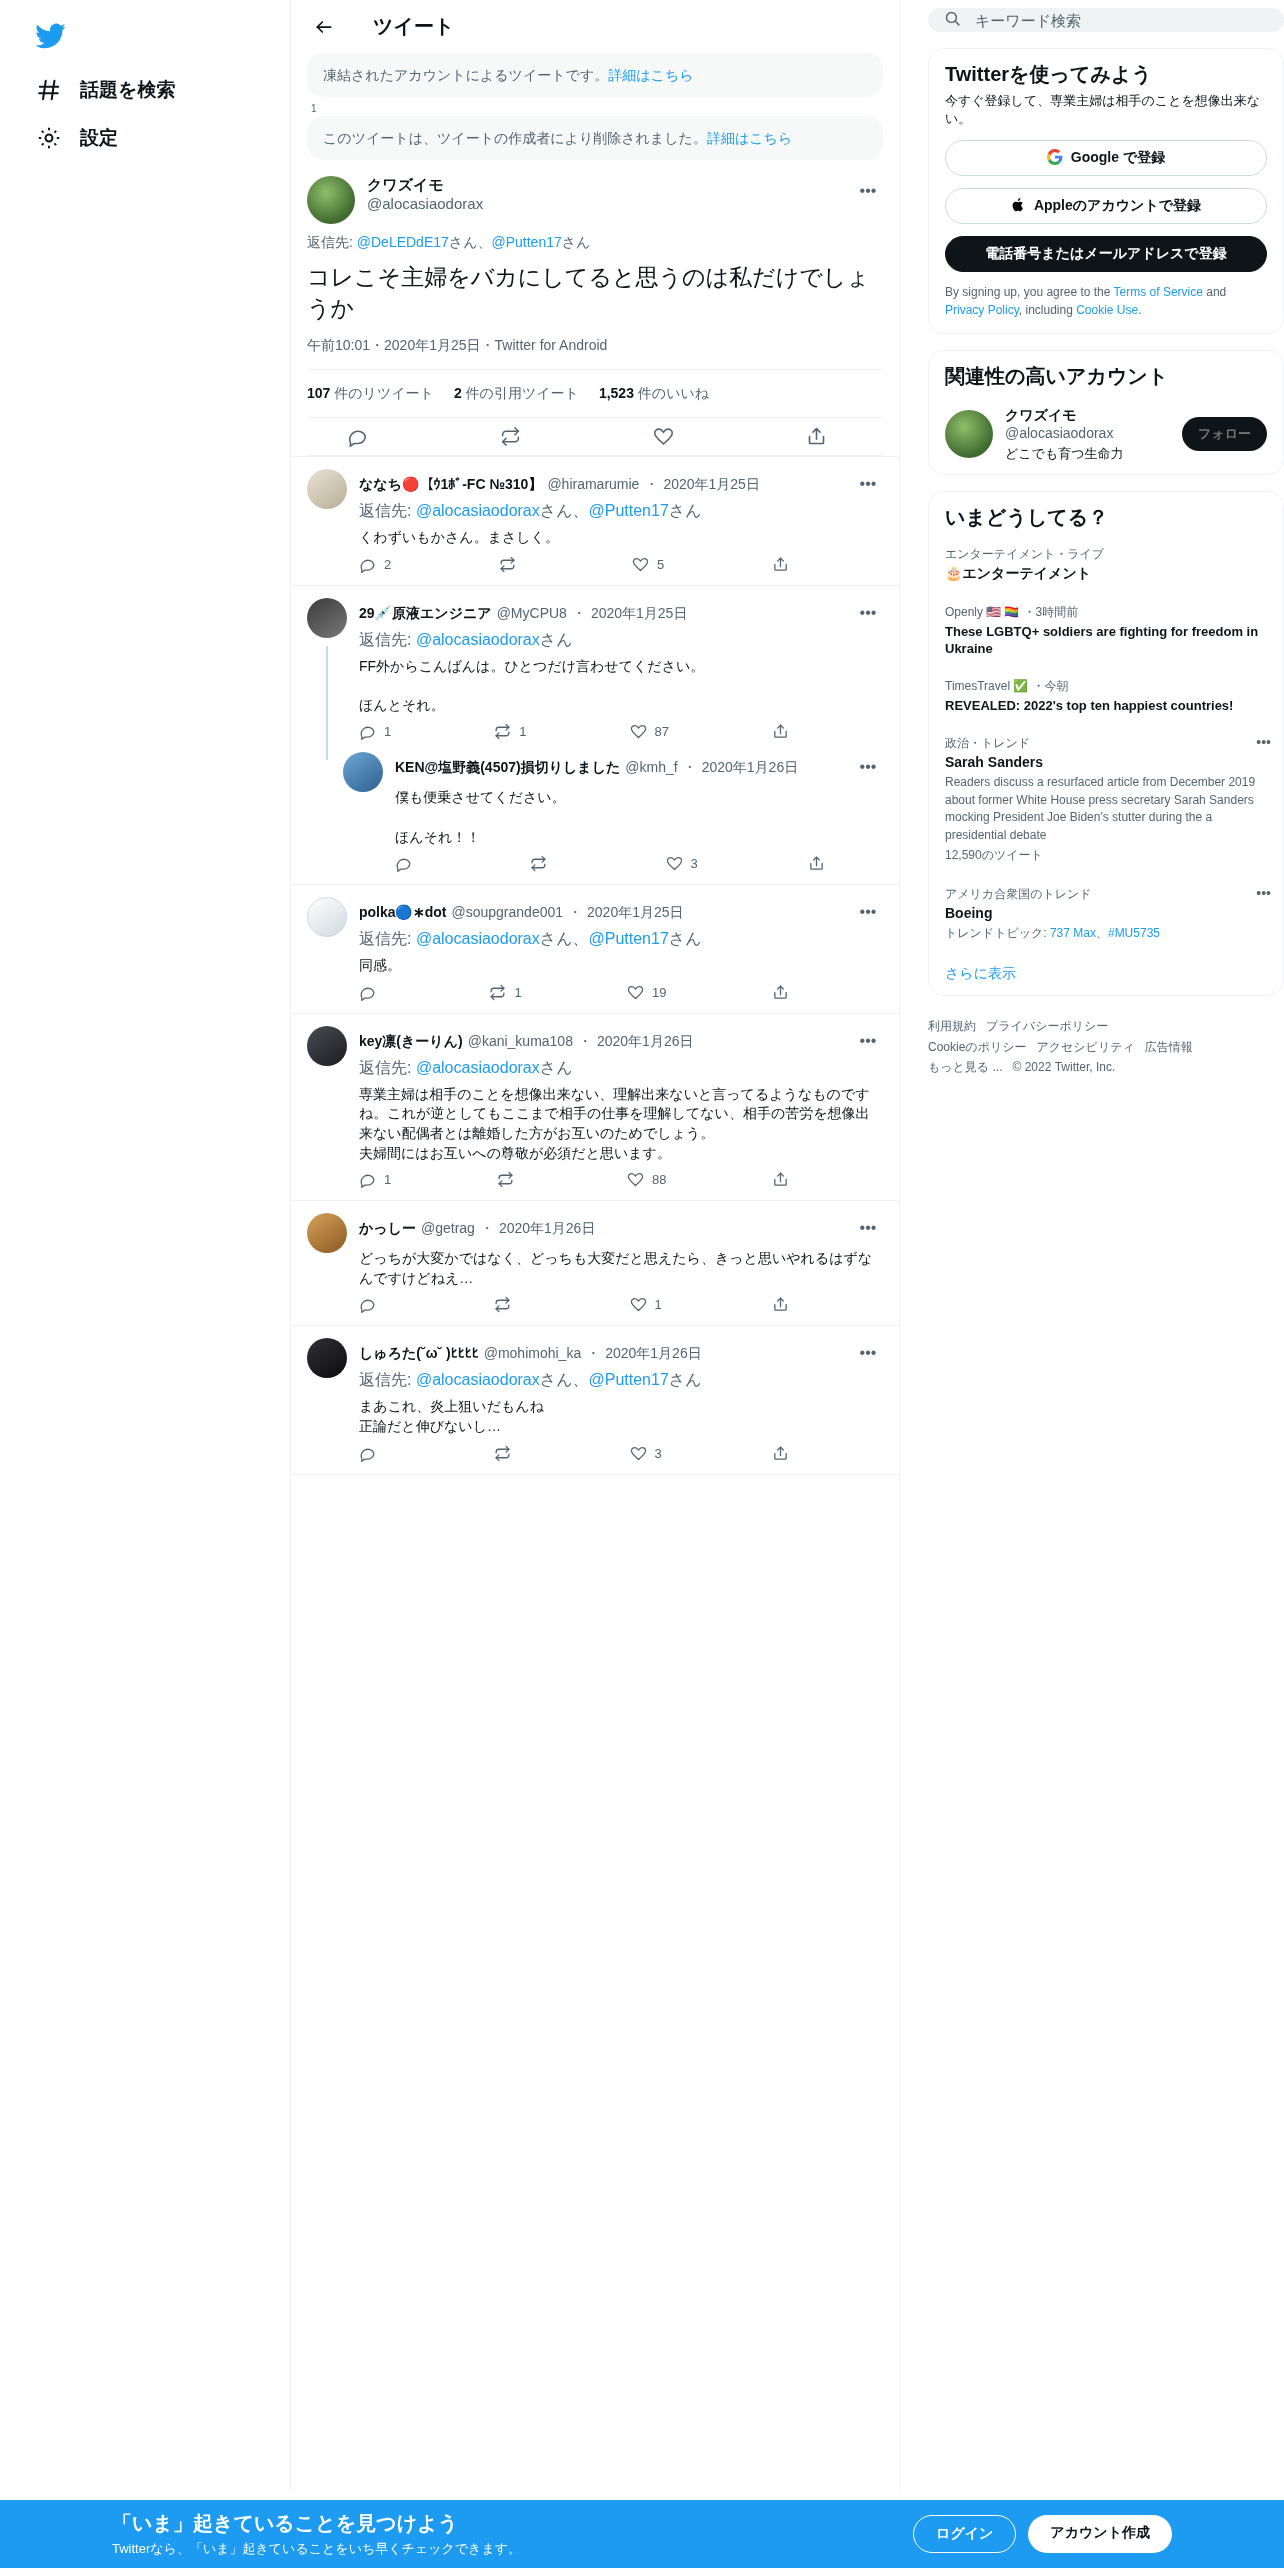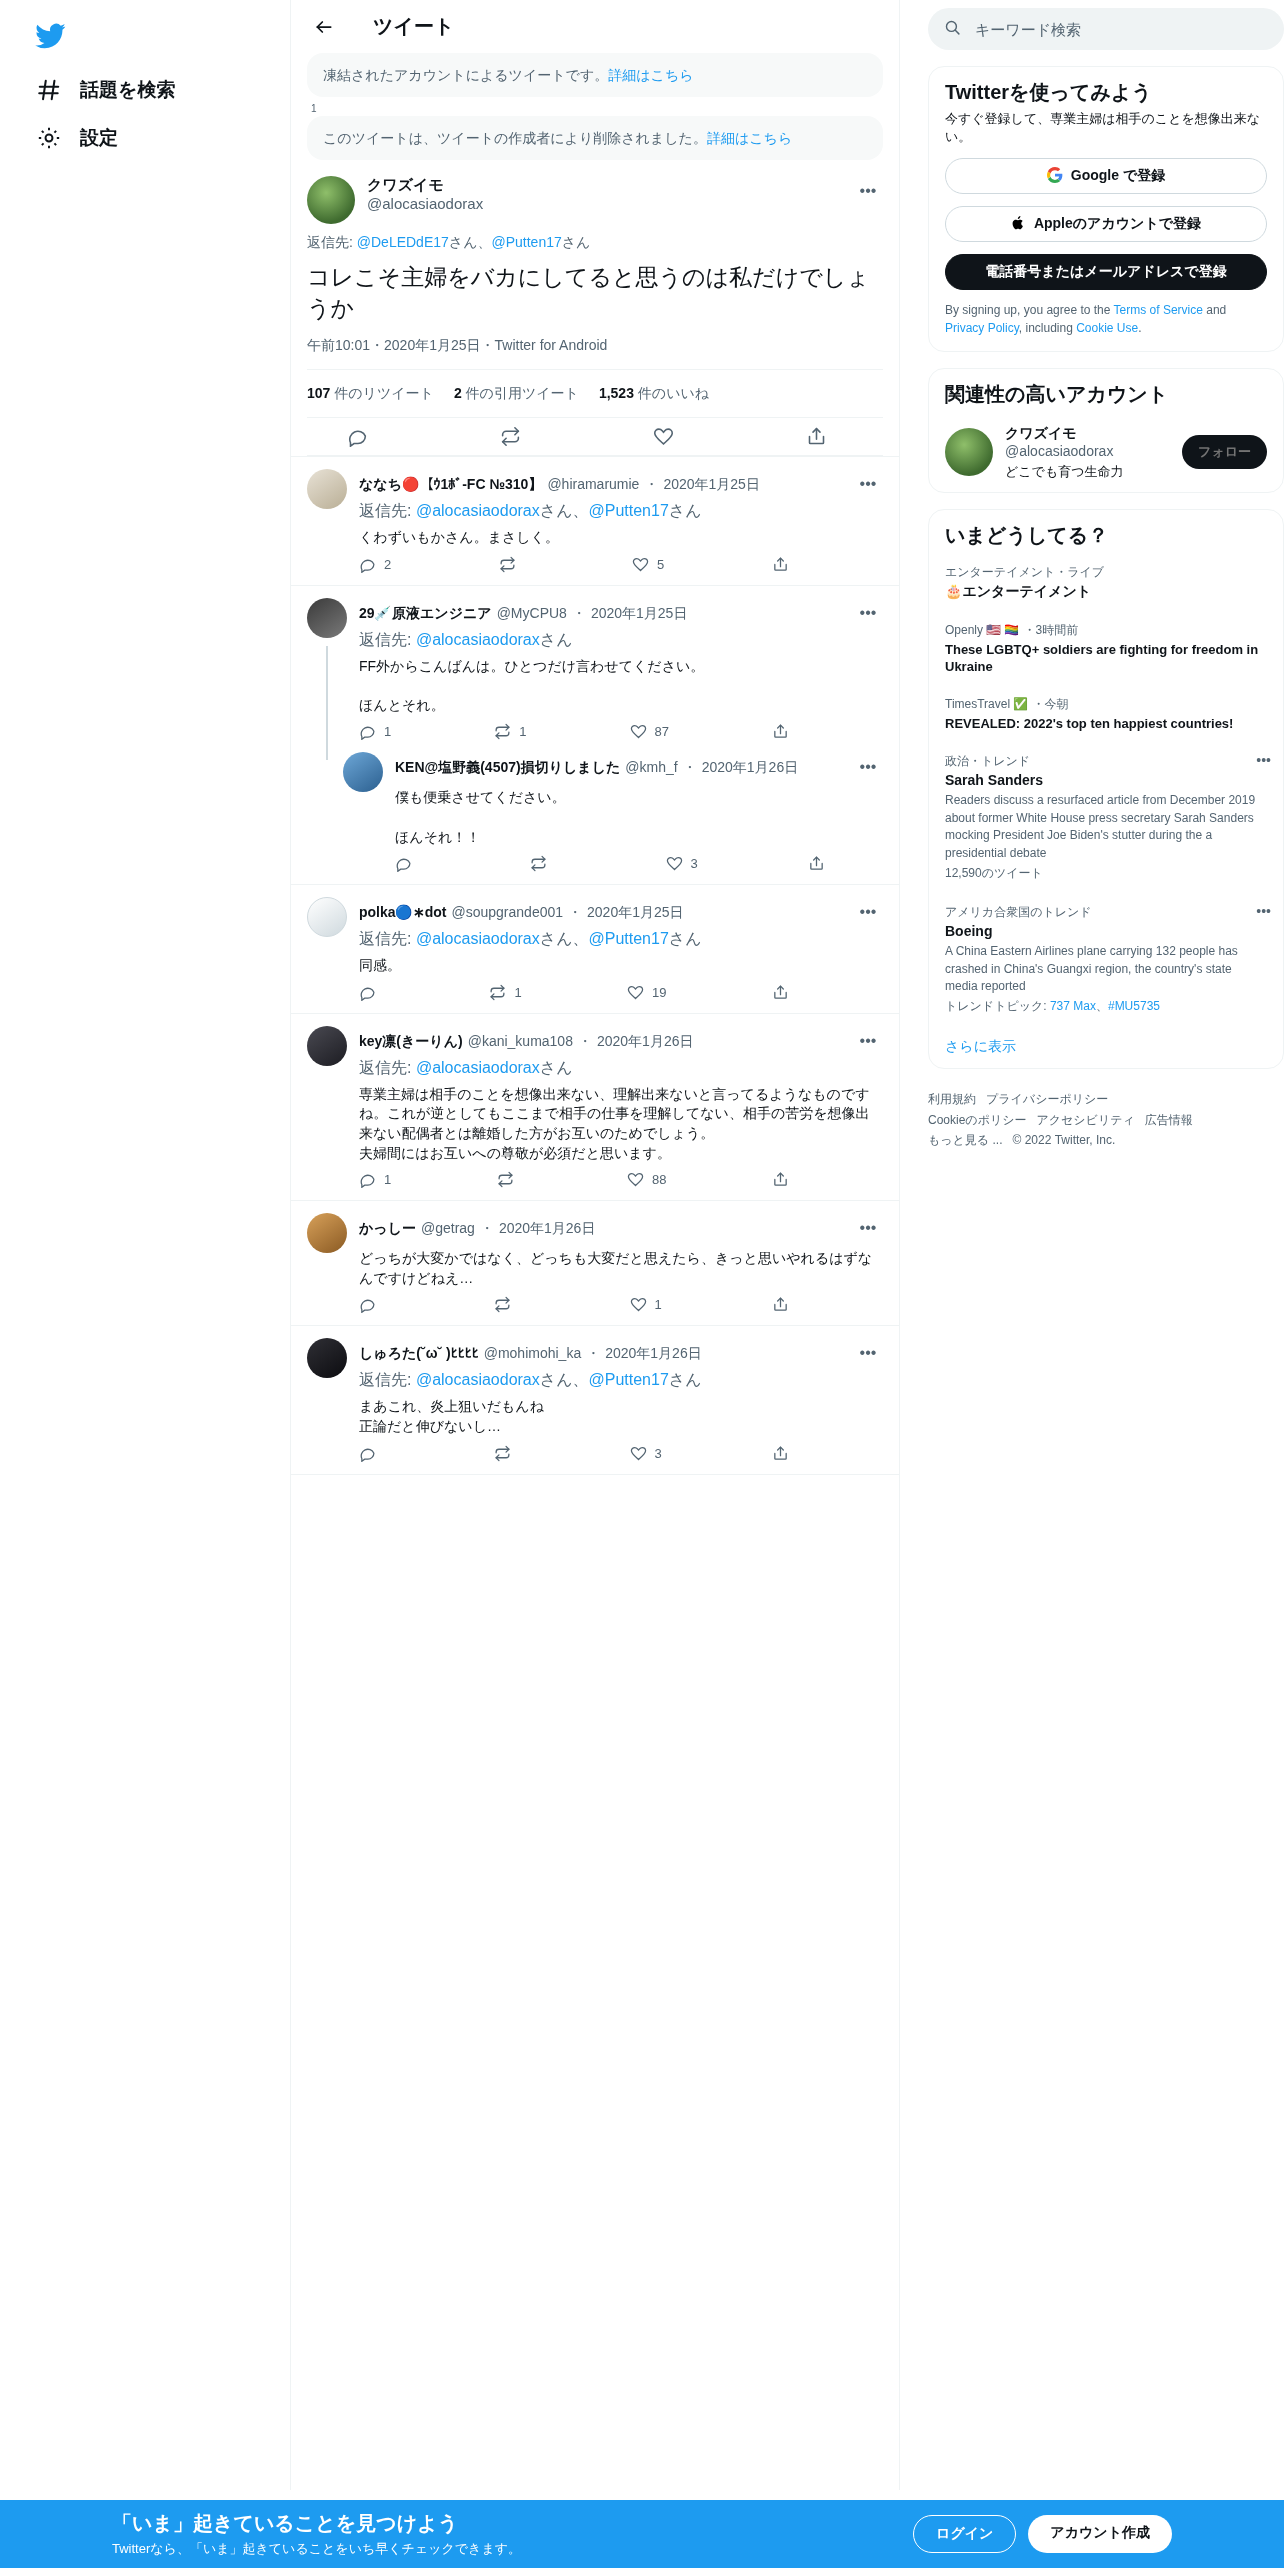--- a/index.html
+++ b/index.html
@@ -167,21 +167,21 @@
     font-size: 13px;
   }
   .r-act { display: flex; align-items: center; gap: 8px; cursor: pointer; }
   .head-right { margin-left: auto; }
 
   
   .search-box {
     display: flex; align-items: center; gap: 12px;
     background: #eff3f4;
     border-radius: 9999px;
-    height: 42px;
+    height: 24px;
     padding: 0 16px;
     margin-bottom: 16px;
   }
   .search-box input {
     border: none; outline: none; background: transparent;
     font-size: 15px; color: #0f1419;
     width: 100%;
     font-family: "Liberation Sans", sans-serif;
   }
   .search-box input::placeholder { color: #536471; }
@@ -854,21 +854,20 @@
         <div class="trend-cat">政治・トレンド</div>
         <div class="trend-name">Sarah Sanders</div>
         <div class="trend-desc">Readers discuss a resurfaced article from December 2019 about former White House press secretary Sarah Sanders mocking President Joe Biden's stutter during the a presidential debate</div>
         <div class="trend-count">12,590のツイート</div>
       </div>
 
       <div class="trend">
         <div class="trend-dots">•••</div>
         <div class="trend-cat">アメリカ合衆国のトレンド</div>
         <div class="trend-name">Boeing</div>
-        <div class="trend-desc">A China Eastern Airlines plane carrying 132 people has crashed in China's Guangxi region, the country's state media reported</div>
         <div class="trend-count">
           <span>トレンドトピック: </span><a href="#">737 Max</a>、<a href="#">#MU5735</a>
         </div>
       </div>
 
       <div class="show-more">さらに表示</div>
     </section>
 
     <div class="footer-links">
       <div>

